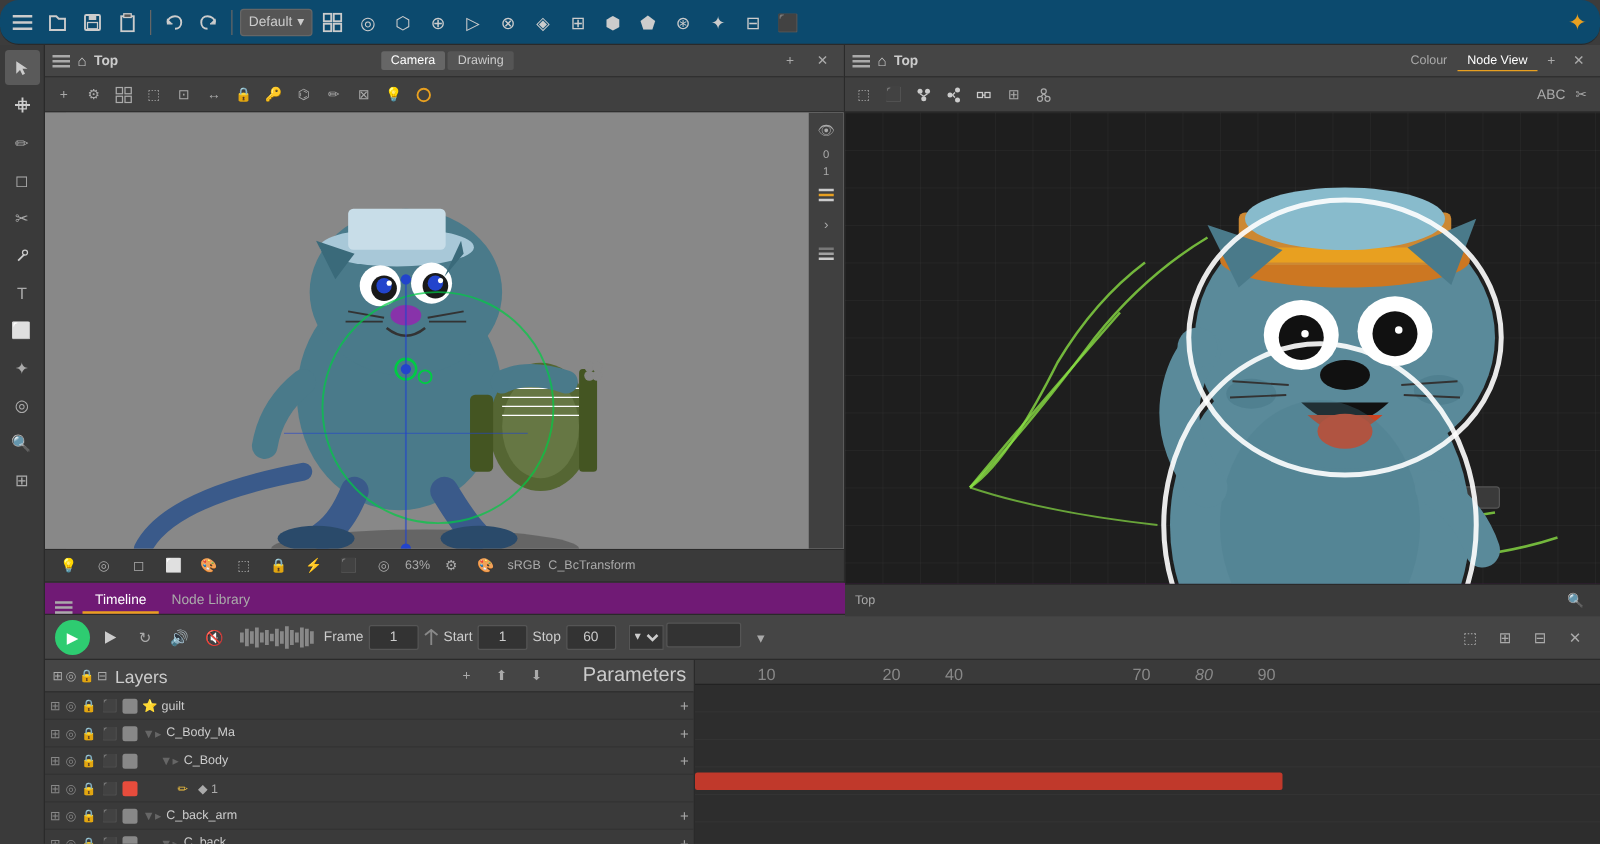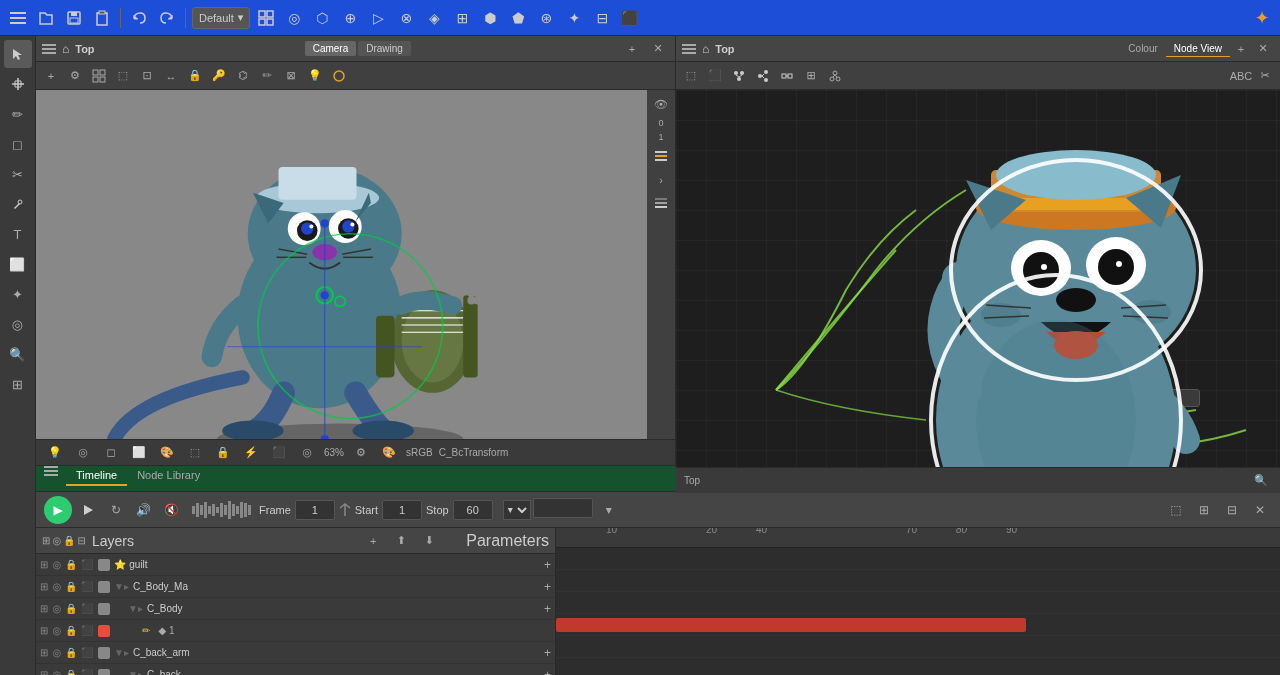--- a/index.html
+++ b/index.html
@@ -11,26 +11,27 @@
       font-size: 11px;
       color: #ccc;
       overflow: hidden;
       position: relative;
     }
 
     
     .top-toolbar {
       width: 100%;
       height: 36px;
-      background: #1d4ed8;
+      background: #0c4a6e;
       display: flex;
       align-items: center;
       padding: 0 6px;
       gap: 4px;
       border-bottom: 1px solid #2a2a2a;
+      border-radius: 15px;
     }
     .toolbar-icon {
       width: 24px;
       height: 24px;
       display: flex;
       align-items: center;
       justify-content: center;
       color: #ccc;
       font-size: 14px;
       cursor: pointer;
@@ -371,22 +372,22 @@
       height: 20px;
       background: #3a3a3a;
       display: flex;
       align-items: flex-end;
       padding-bottom: 2px;
       border-bottom: 1px solid #222;
       position: relative;
     }
     .ruler-tick {
       position: absolute;
-      bottom: 12px;
-      font-size: 10px;
+      bottom: 0;
+      font-size: 13px;
       color: #888;
     }
     .keyframe-tracks {
       position: relative;
     }
     .kf-track {
       height: 22px;
       border-bottom: 1px solid #333;
       position: relative;
     }
@@ -872,21 +873,21 @@
           <span class="footer-info">Top</span>
           <div style="margin-left:auto; display:flex; gap:4px;">
             <div class="vt-btn">🔍</div>
           </div>
         </div>
       </div>
     </div>
 
     <div class="bottom-panel">
 
-      <div style="display:flex; align-items:flex-start; height:26px; background:#14532d; border-bottom:1px solid #2a2a2a;">
+      <div style="display:flex; align-items:flex-end; height:26px; background:#701a75; border-bottom:1px solid #2a2a2a;">
         <div class="hamburger" style="margin:0 8px;">
           <div class="ham-line"></div>
             <div class="ham-line"></div>
             <div class="ham-line"></div>
         </div>
         <div class="panel-tab active">Timeline</div>
         <div class="panel-tab">Node Library</div>
         <div style="margin-left:auto; display:flex; gap:4px; padding-right:8px;">
           <div class="vt-btn">+</div>
           <div class="vt-btn">✕</div>

